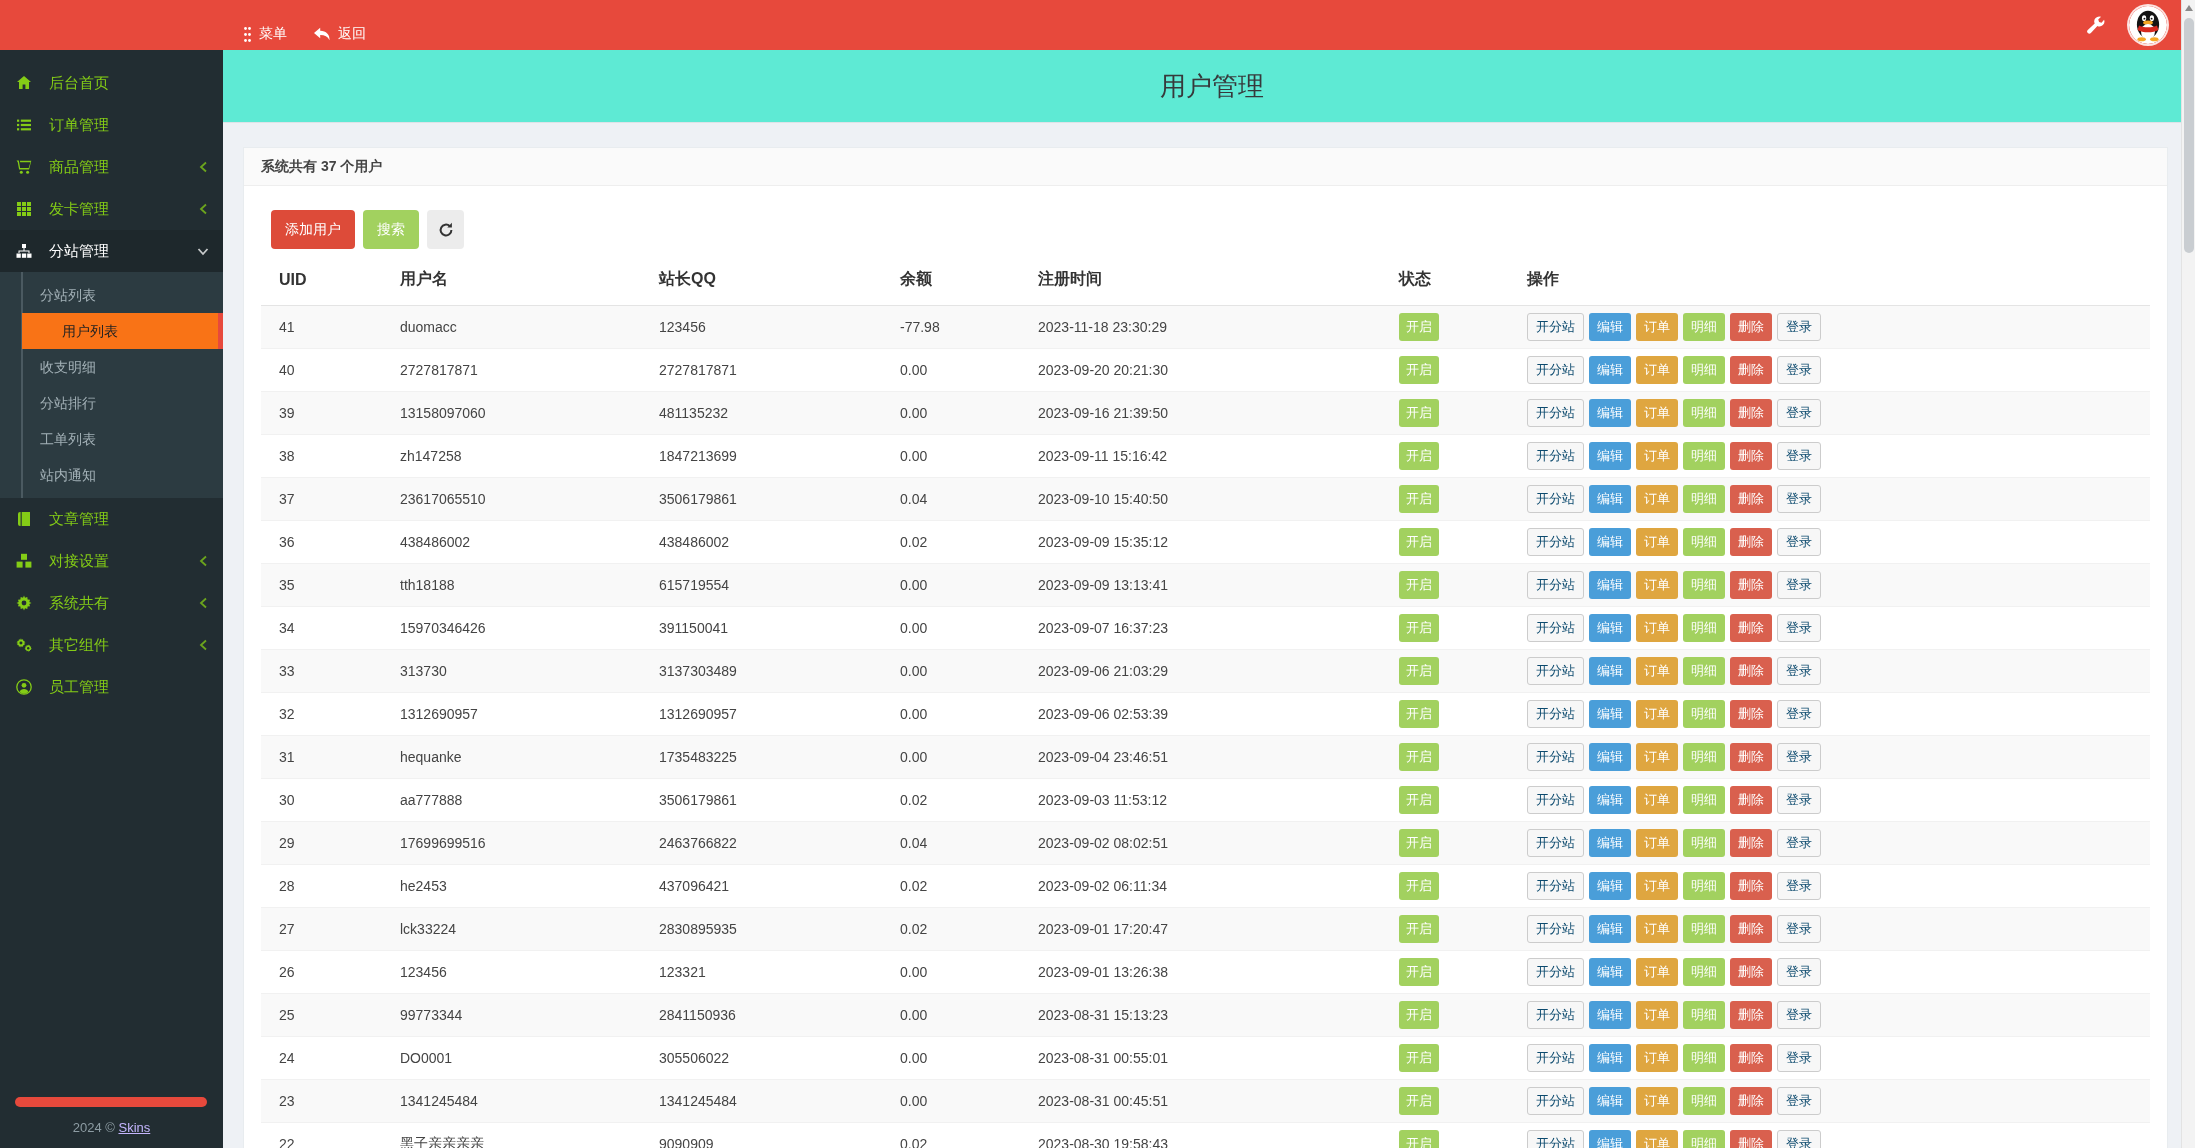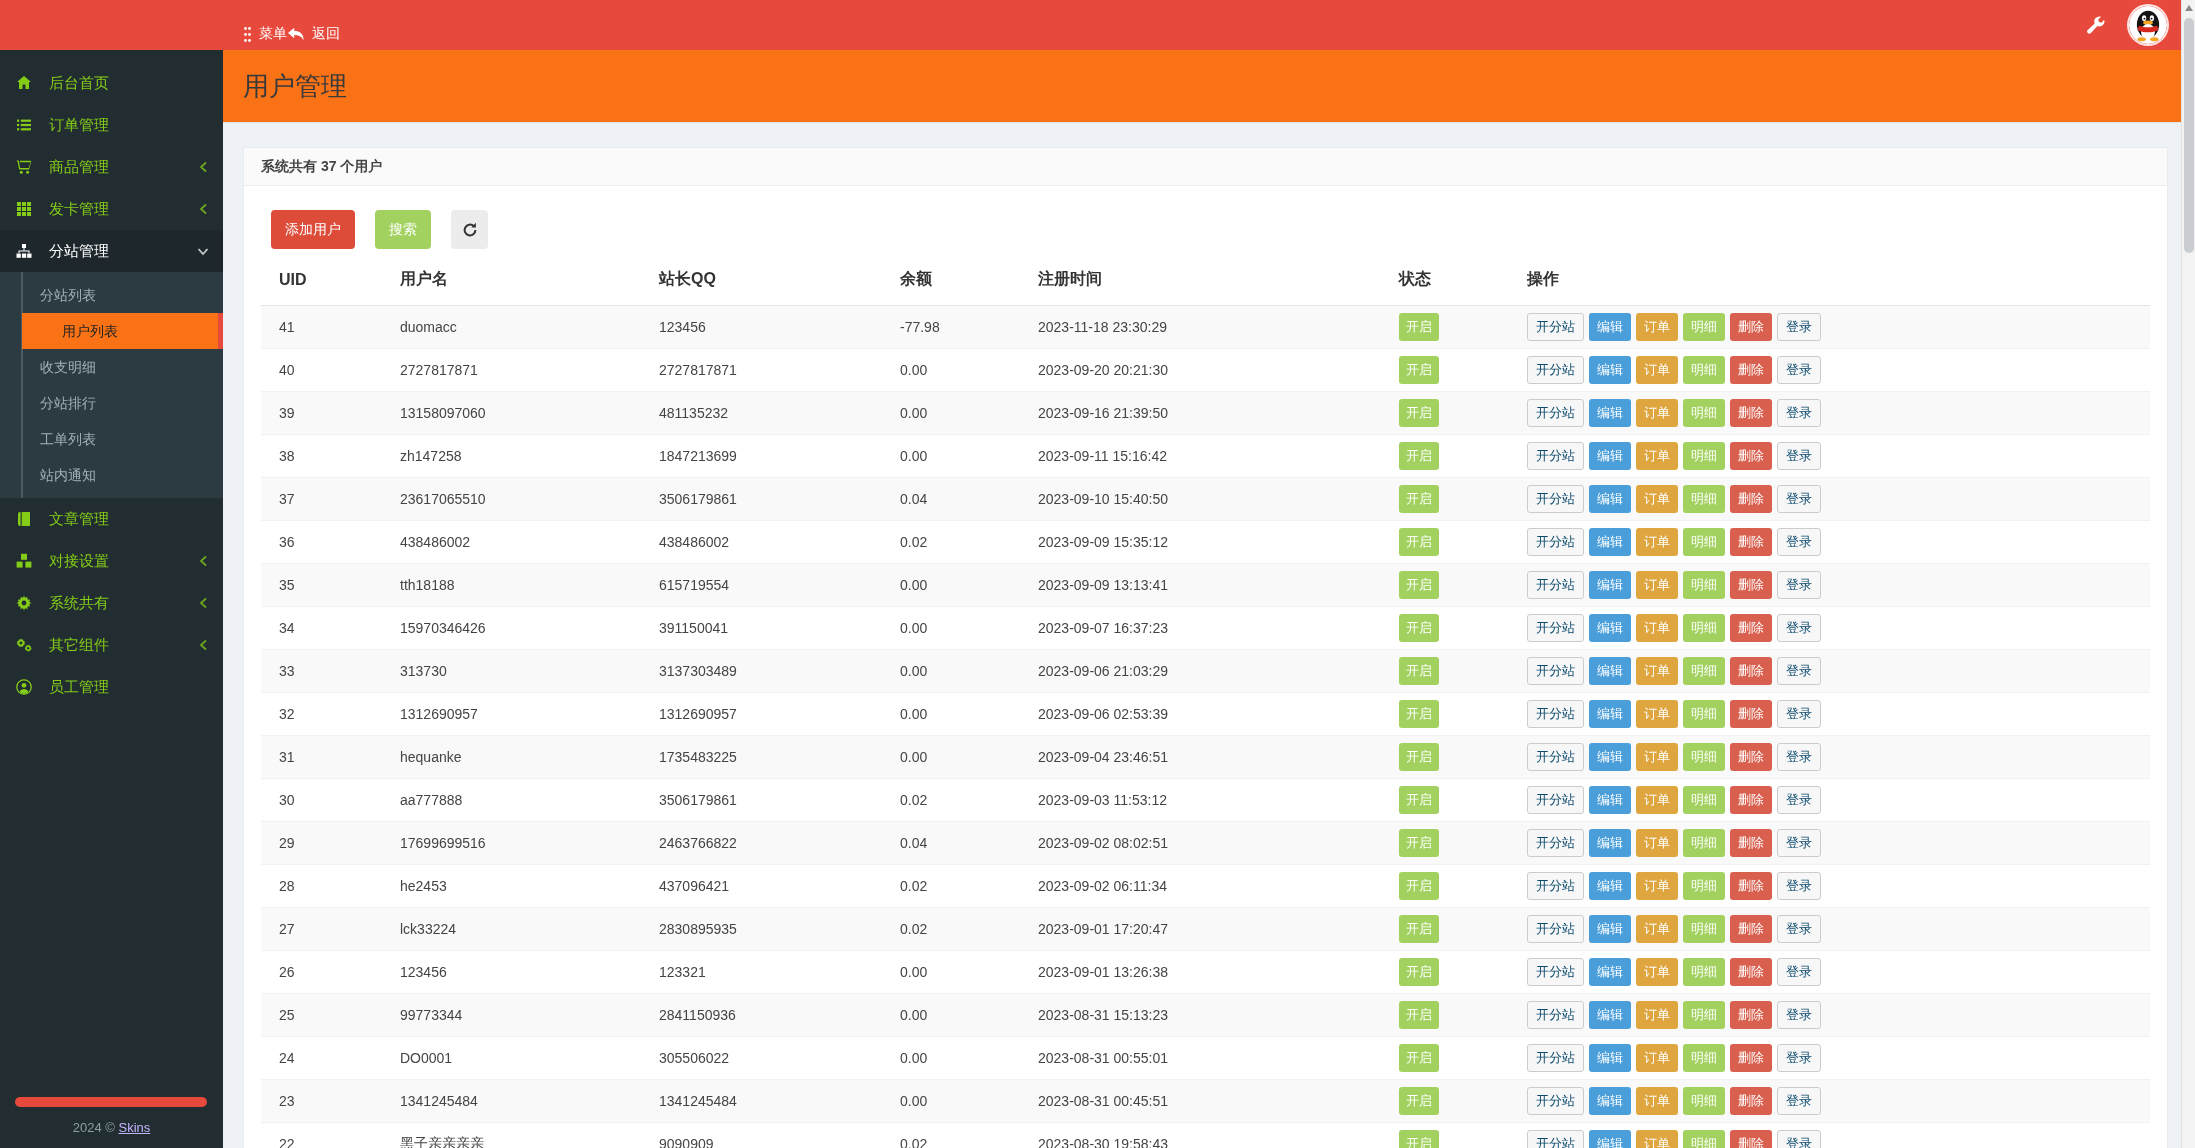--- a/index.html
+++ b/index.html
@@ -5,21 +5,21 @@
   * { margin:0; padding:0; box-sizing:border-box; }
   html,body { width:2195px; height:1148px; overflow:hidden;
     font-family:"Liberation Sans","DejaVu Sans",sans-serif; background:#eef1f5; }
 
   
   .topbar { position:absolute; left:0; top:0; width:2195px; height:50px; background:#e7493c; z-index:5; }
   .brand { position:absolute; left:0; top:0; width:223px; height:50px; display:flex; align-items:center;
     padding-left:33px; color:#fff; cursor:pointer; }
   .brand-icon { width:28px; height:28px; margin-right:13px; display:flex; }
   .brand-title { font-size:20px; letter-spacing:1px; }
-  .topnav { position:absolute; left:243px; top:0; height:68px; display:flex; align-items:center; }
+  .topnav { position:absolute; left:243px; top:0; height:68px; display:flex; align-items:center; gap:26px; }
   .topnav-item { display:flex; align-items:center; gap:7px; color:#fff; font-size:14px; cursor:pointer; }
   .top-right { position:absolute; right:28px; top:0; height:50px; display:flex; align-items:center; gap:24px; }
   .wrench { width:19px; height:19px; display:flex; cursor:pointer; }
   .avatar { width:38px; height:38px; border-radius:50%; overflow:hidden; cursor:pointer;
     box-shadow:0 0 0 2px rgba(255,255,255,.85); }
 
   
   .sidebar { position:absolute; left:0; top:50px; width:223px; height:1098px; background:#222d32; z-index:4; }
   .menu { padding-top:12px; }
   .menu-item { height:42px; display:flex; align-items:center; padding:0 14px 0 16px;
@@ -32,29 +32,29 @@
   .submenu:before { content:""; position:absolute; left:21px; top:0; bottom:0; width:2px; background:#4b5a61; }
   .sub-item { height:36px; line-height:36px; padding-left:40px; color:#a3b1b7; font-size:14px; cursor:pointer; position:relative; }
   .sub-item.active { background:#f97316; color:#222; margin-left:22px; 
     border-right:5px solid #e7493c; }
   .side-divider { position:absolute; left:15px; bottom:41px; width:192px; height:10px; border-radius:5px; background:#e7493c; }
   .side-copy { position:absolute; bottom:13px; width:100%; text-align:center; font-size:13px; color:#8d9ca3; }
   .side-copy .skins { color:#c4b5fd; cursor:pointer;text-decoration:underline; }
 
   
   .main { position:absolute; left:223px; top:50px; width:1958px; height:1098px; background:#eef1f5; }
-  .content-header { height:73px; background:#f97316; border-bottom:1px solid #dee3e8;
-    display:flex; align-items:center; padding-left:20px; }
+  .content-header { height:73px; background:#5eead4; border-bottom:1px solid #dee3e8;
+    display:flex; align-items:center; padding-left:20px;justify-content:center; }
   .page-title { font-size:26px; font-weight:400; color:#37393b; }
   .box { position:absolute; left:20px; top:97px; width:1925px; height:1300px; background:#fff;
     border:1px solid #e8ecef; }
   .box-header { height:38px; background:#fafafa; border-bottom:1px solid #eee;
     display:flex; align-items:center; padding-left:17px; font-size:14px; font-weight:700; color:#444; }
   .box-body { padding:0 17px; }
-  .btn-row { display:flex; gap:20px; margin:24px 0 0 10px; }
+  .btn-row { display:flex; gap:8px; margin:24px 0 0 10px; }
   .btn { height:39px; border:none; border-radius:4px; font-size:14px; color:#fff; padding:0 14px;
     cursor:pointer; display:flex; align-items:center; font-family:inherit; }
   .btn-add { background:#dd4b39; }
   .btn-search { background:#a2d15f; }
   .btn-refresh { background:#ececec; width:37px; justify-content:center; padding:0; }
 
   table.grid { width:100%; border-collapse:collapse; margin-top:6px; table-layout:fixed; }
   table.grid th { text-align:left; font-size:16px; font-weight:700; color:#333; height:50px;
     padding-left:18px; border-bottom:1px solid #e4e4e4; }
   table.grid td { height:43px; padding-left:18px; font-size:14px; color:#444; border-bottom:1px solid #f1f1f1;

